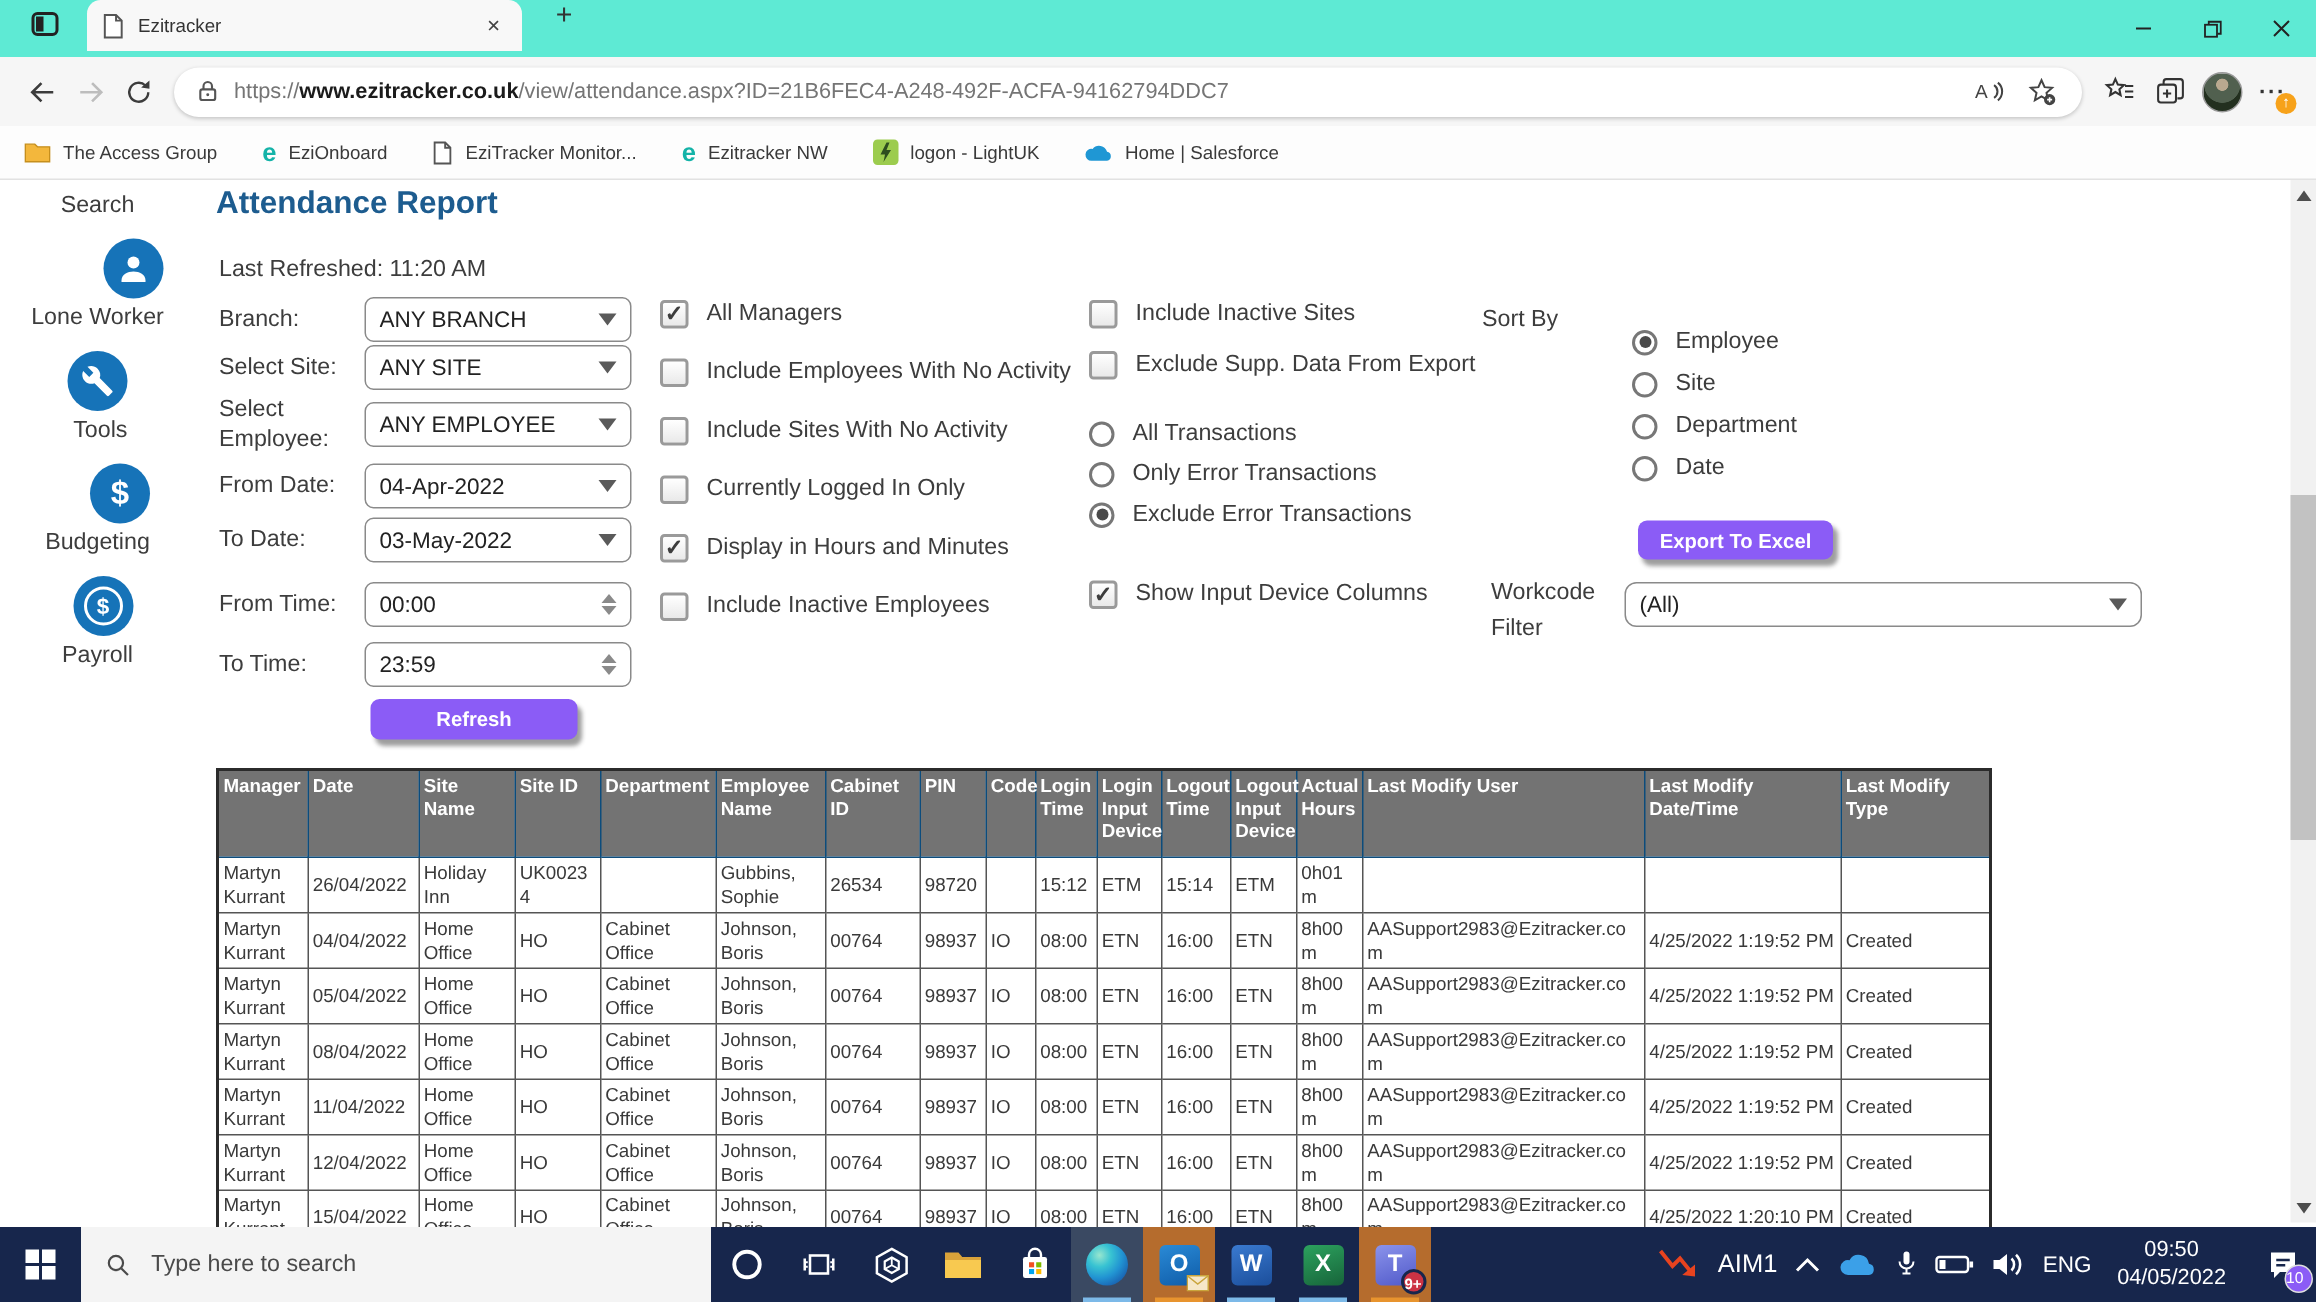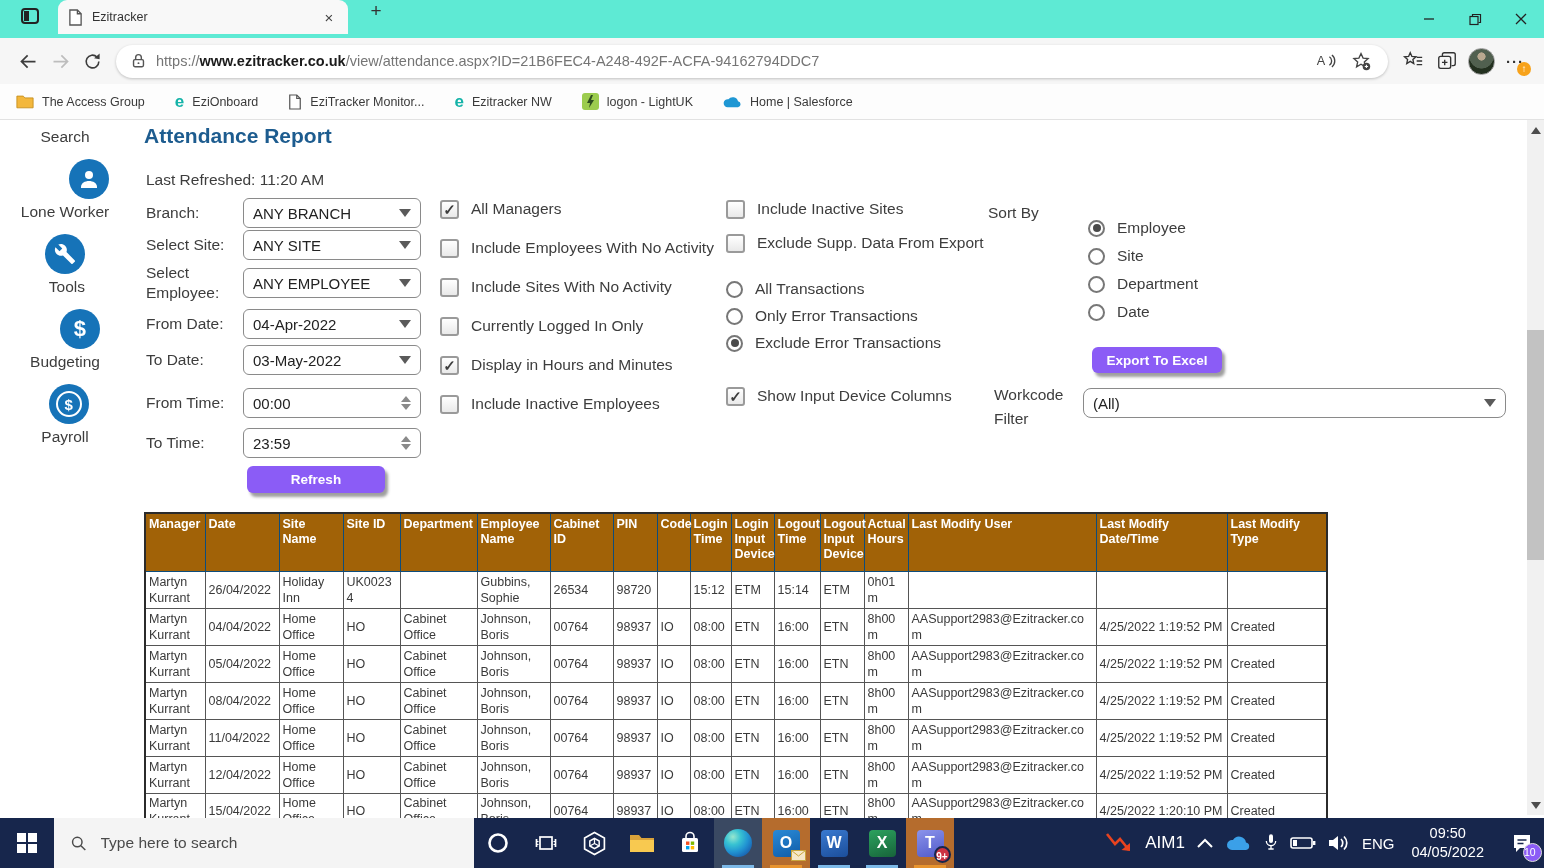--- a/index.html
+++ b/index.html
@@ -65,21 +65,21 @@
   .opt-col { position:absolute; display:flex; flex-direction:column; }
   .opt-row { display:flex; align-items:center; gap:12px; height:22px; }
   .checkbox { width:19px; height:19px; border:2px solid #9a9a9a; border-radius:3px; background:linear-gradient(#fff,#e9e9e9); flex-shrink:0; font-size:15px; line-height:16px; text-align:center; color:#3d3d3d; font-weight:bold; }
   .radio { width:17px; height:17px; border:2px solid #777; border-radius:50%; background:#fff; flex-shrink:0; position:relative; }
   .radio.checked::after { content:""; position:absolute; inset:2.5px; border-radius:50%; background:#4a4a4a; }
   .opt-label { font-size:15.5px; color:#3d3d3d; white-space:nowrap; }
   .static-label { position:absolute; font-size:15.5px; color:#3d3d3d; }
 
   
   .atable { position:absolute; left:144px; top:392px; border-collapse:collapse; table-layout:fixed; width:1182px; }
-  .atable th { background:#a16207; color:#fff; font-size:12.5px; font-weight:bold; text-align:left; vertical-align:top; padding:3px 3px; border:1px solid #0c4c7c; height:58px; line-height:15px; }
+  .atable th { background:#737373; color:#fff; font-size:12.5px; font-weight:bold; text-align:left; vertical-align:top; padding:3px 3px; border:1px solid #0c4c7c; height:58px; line-height:15px; }
   .atable td { font-size:12.5px; color:#3a3a3a; border:1px solid #555; padding:1px 3px; height:37px; line-height:16px; vertical-align:middle; overflow:hidden; white-space:normal; word-wrap:break-word; }
   .atable { border:2px solid #2b2b2b; }
 
   
   .vscroll { position:absolute; top:120px; right:0; width:17px; height:695px; background:#f1f1f1; }
   .vs-arrow { position:absolute; left:0; width:17px; height:16px; display:flex; align-items:center; justify-content:center; }
   .vs-arrow i { width:0; height:0; border-left:5px solid transparent; border-right:5px solid transparent; }
   .vs-up i { border-bottom:7px solid #4d4d4d; }
   .vs-dn i { border-top:7px solid #4d4d4d; }
   .vs-thumb { position:absolute; left:0; top:210px; width:17px; height:230px; background:#c2c2c2; }
@@ -415,21 +415,21 @@
           <span class="opt-label">Department</span>
         </div>
         <div class="opt-row">
           <span class="radio"></span>
           <span class="opt-label">Date</span>
         </div>
       </div>
 
     <button class="blue-btn" style="left:1092px; top:227px; width:130px; height:26px;">Export To Excel</button>
     <div class="static-label" style="left:994px; top:263px; width:78px; line-height:24px;">Workcode Filter</div>
-    <div class="f-select" style="position:absolute; left:1083px; top:268px; width:423px; border-radius:8px;">
+    <div class="f-select" style="position:absolute; left:1083px; top:268px; width:345px; border-radius:8px;">
       <span class="f-value">(All)</span>
         <i class="caret-dn"></i>
     </div>
 
     <table class="atable">
       <colgroup>
         <col style="width:60px">
           <col style="width:74px">
           <col style="width:64px">
           <col style="width:57px">

